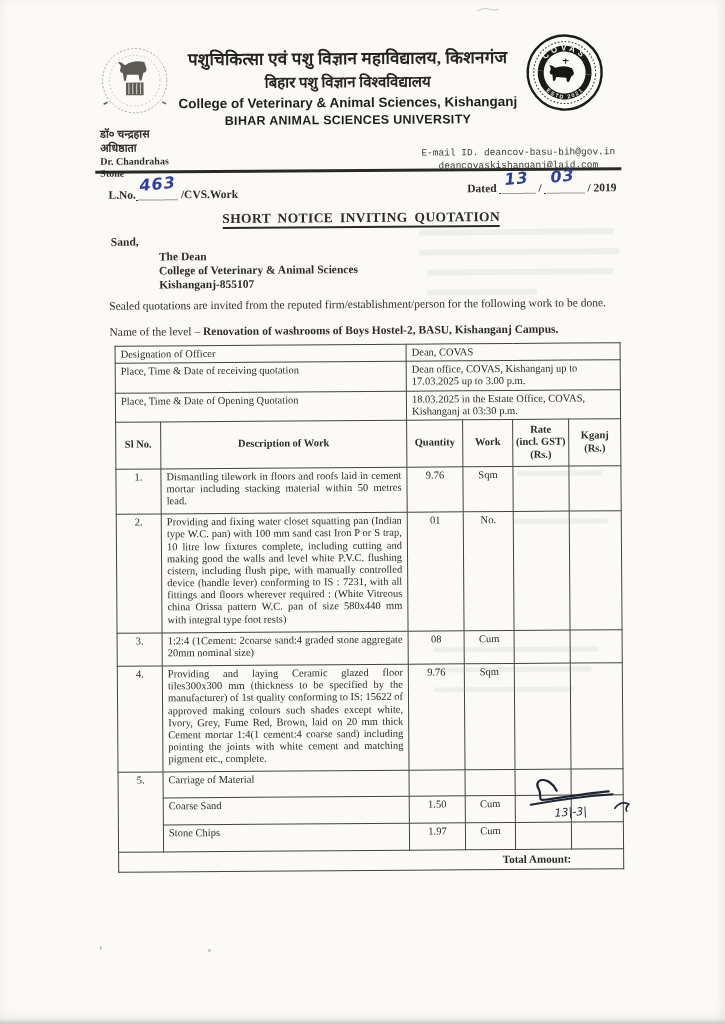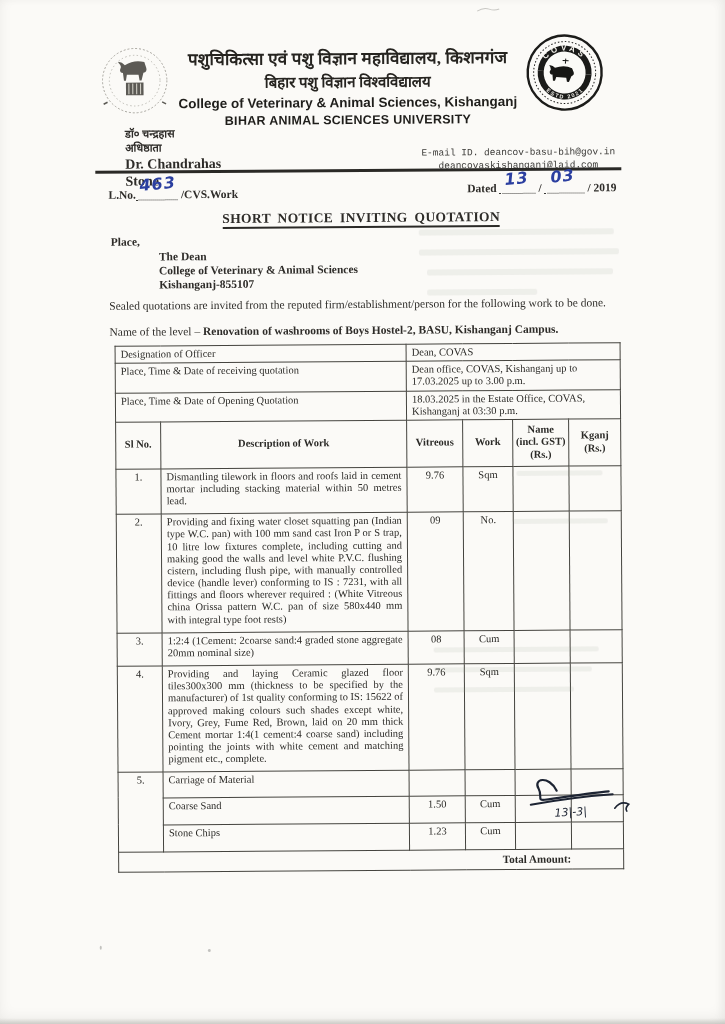--- a/index.html
+++ b/index.html
@@ -12,23 +12,23 @@
   .tilt { position:absolute; inset:0; transform:rotate(-0.4deg); transform-origin:50% 40%; }
 
   
   .seal-left { position:absolute; left:98px; top:42px; width:78px; height:80px; opacity:.8; }
   .seal-right { position:absolute; left:527px; top:34px; width:80px; height:80px; transform:rotate(5deg); }
   .head-center { position:absolute; left:175px; top:46px; width:350px; text-align:center; }
   .hindi1 { font-weight:bold; font-size:17px; color:#262420; letter-spacing:.2px; }
   .hindi2 { font-weight:bold; font-size:15px; color:#262420; margin-top:2px; }
   .college-en { font-family:"Liberation Sans", sans-serif; font-weight:bold; font-size:13.5px; margin-top:4px; color:#1f1e1b; }
   .univ-en { font-family:"Liberation Sans", sans-serif; font-weight:bold; font-size:12.5px; margin-top:3px; color:#1f1e1b; letter-spacing:.3px; }
-  .dean-block { position:absolute; left:102px; top:126px; font-size:11px; line-height:1.25;margin-left:25px; }
+  .dean-block { position:absolute; left:102px; top:126px; font-size:11px; line-height:1.25; }
   .dean-block .hn { font-weight:bold; font-size:11px; }
-  .dean-block .en { font-weight:bold; font-size:14px; }
+  .dean-block .en { font-weight:bold; font-size:10px; }
   .email-block { position:absolute; right:108px; top:148px; text-align:center; font-family:Liberation Mono, monospace; font-size:9.5px; color:#3c3b38; line-height:1.35; }
   .head-rule { position:absolute; left:97px; top:169px; width:526px; height:2.5px; background:#2a2926; }
 
   
   .ref-line { position:absolute; left:110px; top:183px; width:510px; font-size:11.5px; font-weight:bold; }
   .ref-left { position:absolute; left:0; top:4px; }
   .ref-right { position:absolute; right:2px; top:0; }
   .dots { display:inline-block; border-bottom:1.6px dotted #3a3936; height:12px; vertical-align:-2px; position:relative; }
   .d-lno { width:42px; } .d-day { width:36px; } .d-mon { width:40px; }
   .ink { position:absolute; color:#2b3fa0; font-size:16px; font-weight:bold; font-style:italic; font-family:"DejaVu Sans", sans-serif; transform:rotate(-5deg); letter-spacing:1px; white-space:nowrap; }
@@ -137,21 +137,21 @@
         <span>/</span>
         <span class="dots d-mon"><span class="ink ink-mon">03</span></span>
         <span>/ 2019</span>
       </span>
     </div>
 
     <div class="doc-title">
       <span>SHORT NOTICE INVITING QUOTATION</span>
     </div>
 
-    <div class="from-label">Place,</div>
+    <div class="from-label">Sand,</div>
     <div class="from-block">
       <div>The Dean</div>
       <div>College of Veterinary &amp; Animal Sciences</div>
       <div>Kishanganj-855107</div>
     </div>
 
     <div class="intro">Sealed quotations are invited from the reputed firm/establishment/person for the following work to be done.</div>
 
     <div class="workname">
       <span>Name of the level – </span><b>Renovation of washrooms of Boys Hostel-2, BASU, Kishanganj Campus.</b>
@@ -175,40 +175,40 @@
         <td colspan="2" class="info-l">Place, Time &amp; Date of receiving quotation</td>
         <td colspan="4" class="info-r">Dean office, COVAS, Kishanganj up to 17.03.2025 up to 3.00 p.m.</td>
       </tr>
       <tr>
         <td colspan="2" class="info-l">Place, Time &amp; Date of  Opening Quotation</td>
         <td colspan="4" class="info-r">18.03.2025 in the Estate Office, COVAS, Kishanganj at 03:30 p.m.</td>
       </tr>
       <tr>
         <th>Sl No.</th>
         <th>Description of Work</th>
-        <th>Vitreous</th>
+        <th>Quantity</th>
         <th>Work</th>
-        <th>Name
+        <th>Rate
 (incl. GST)
 (Rs.)</th>
         <th>Kganj
 (Rs.)</th>
       </tr>
       <tr class="row-pad">
         <td class="c-sl">1.</td>
         <td class="c-desc">Dismantling tilework in floors and roofs laid in cement mortar including stacking material within 50 metres lead.</td>
         <td class="c-qty">9.76</td>
         <td class="c-unit">Sqm</td>
         <td></td>
         <td></td>
       </tr>
       <tr class="row-pad">
         <td class="c-sl">2.</td>
         <td class="c-desc">Providing and fixing water closet squatting pan (Indian type W.C. pan) with 100 mm sand cast Iron P or S trap, 10 litre low fixtures complete, including cutting and making good the walls and level white P.V.C. flushing cistern, including flush pipe, with manually controlled device (handle lever) conforming to IS : 7231, with all fittings and floors wherever required : (White Vitreous china Orissa pattern W.C. pan of size 580x440 mm with integral type foot rests)</td>
-        <td class="c-qty">09</td>
+        <td class="c-qty">01</td>
         <td class="c-unit">No.</td>
         <td></td>
         <td></td>
       </tr>
       <tr class="row-pad">
         <td class="c-sl">3.</td>
         <td class="c-desc">1:2:4 (1Cement: 2coarse sand:4 graded stone aggregate 20mm nominal size)</td>
         <td class="c-qty">08</td>
         <td class="c-unit">Cum</td>
         <td></td>
@@ -232,21 +232,21 @@
       </tr>
       <tr>
         <td class="c-desc" style="padding-bottom:12px">Coarse Sand</td>
         <td class="c-qty">1.50</td>
         <td class="c-unit">Cum</td>
         <td></td>
         <td></td>
       </tr>
       <tr>
         <td class="c-desc" style="padding-bottom:12px">Stone Chips</td>
-        <td class="c-qty">1.23</td>
+        <td class="c-qty">1.97</td>
         <td class="c-unit">Cum</td>
         <td></td>
         <td></td>
       </tr>
       <tr>
         <td colspan="6" class="total-cell">Total Amount:</td>
       </tr>
     </tbody>
       </table>
 

